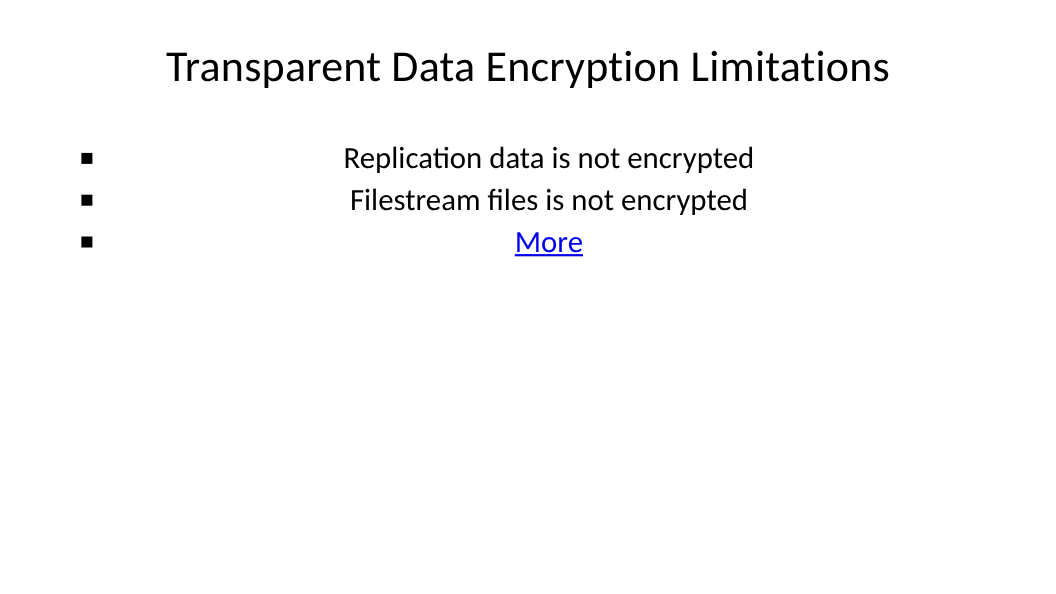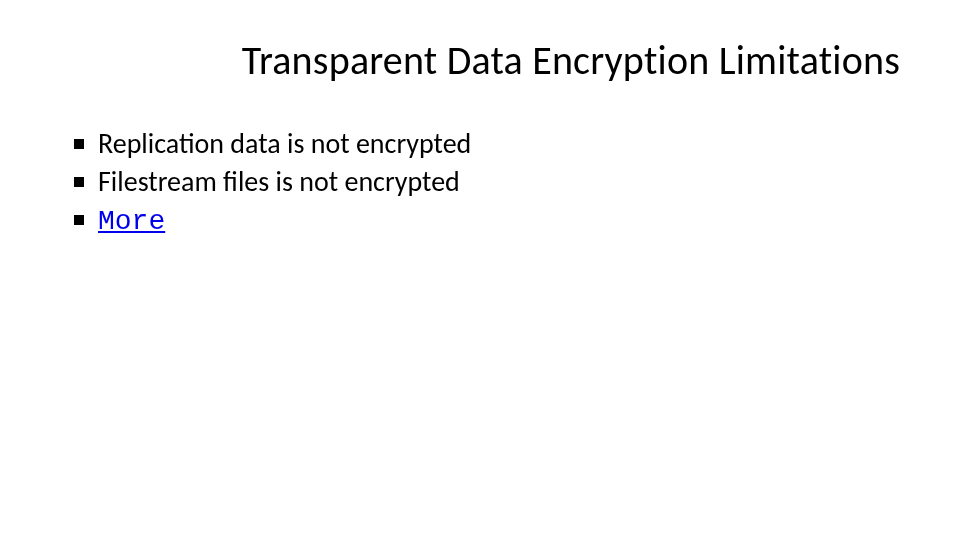--- a/index.html
+++ b/index.html
@@ -14,50 +14,50 @@
   .slide {
     box-sizing: border-box;
     width: 960px;
     height: 540px;
     padding: 36px 60px 40px 60px;
     position: relative;
   }
   .title {
     font-size: 40px;
     font-weight: 400;
-    text-align: right;
+    text-align: center;
     margin: 0 0 40px 0;
     letter-spacing: 0.2px;
   }
   ul.bullets {
     list-style: none;
     padding: 0;
     margin: 0 0 0 10px;
   }
   ul.bullets li {
     position: relative;
     padding-left: 28px;
     font-size: 28px;
     line-height: 1.35;
     margin: 0;
+    text-align: center;
   }
   ul.bullets li::before {
     content: "";
     position: absolute;
     left: 4px;
     top: 14px;
     width: 10px;
     height: 10px;
     background: #000000;
   }
   .link {
     color: #0000EE;
     text-decoration: underline;
     cursor: pointer;
-    font-family: Liberation Mono, monospace;
   }
 </style>
 </head>
 <body>
 
 <div class="slide">
   <h1 class="title">Transparent Data Encryption Limitations</h1>
   <ul class="bullets">
     <li><span>Replication data is not encrypted</span></li>
     <li><span>Filestream files is not encrypted</span></li>

